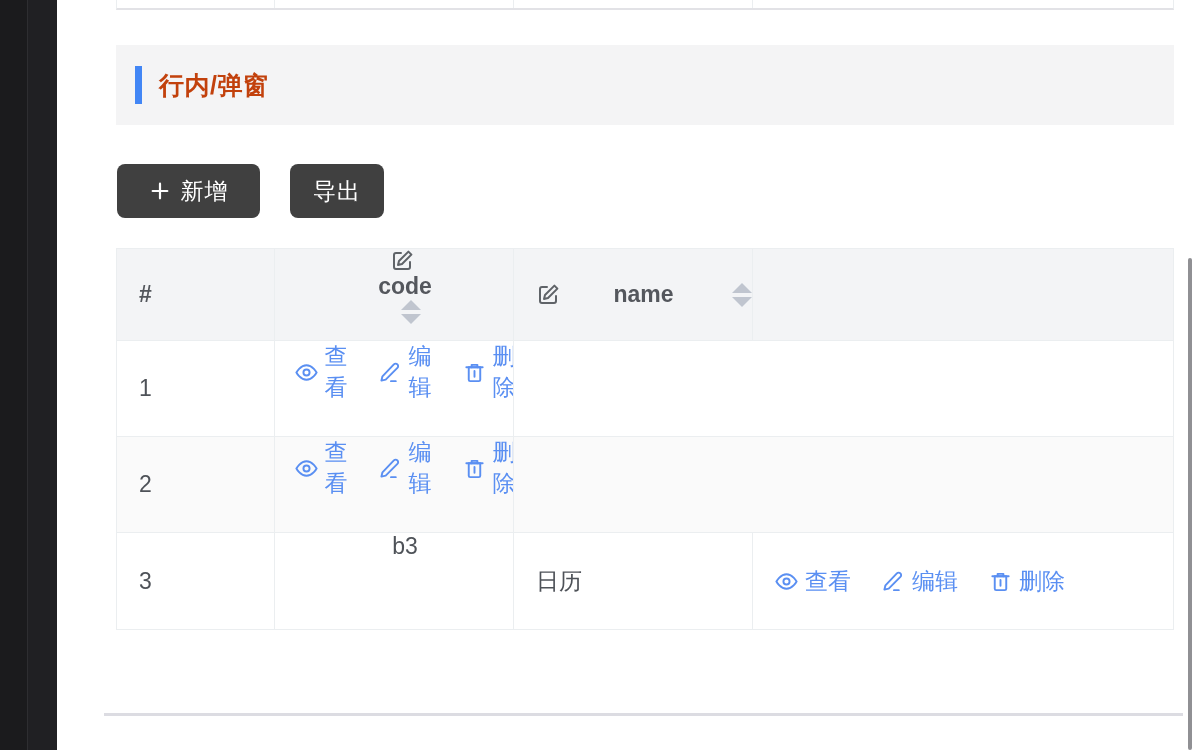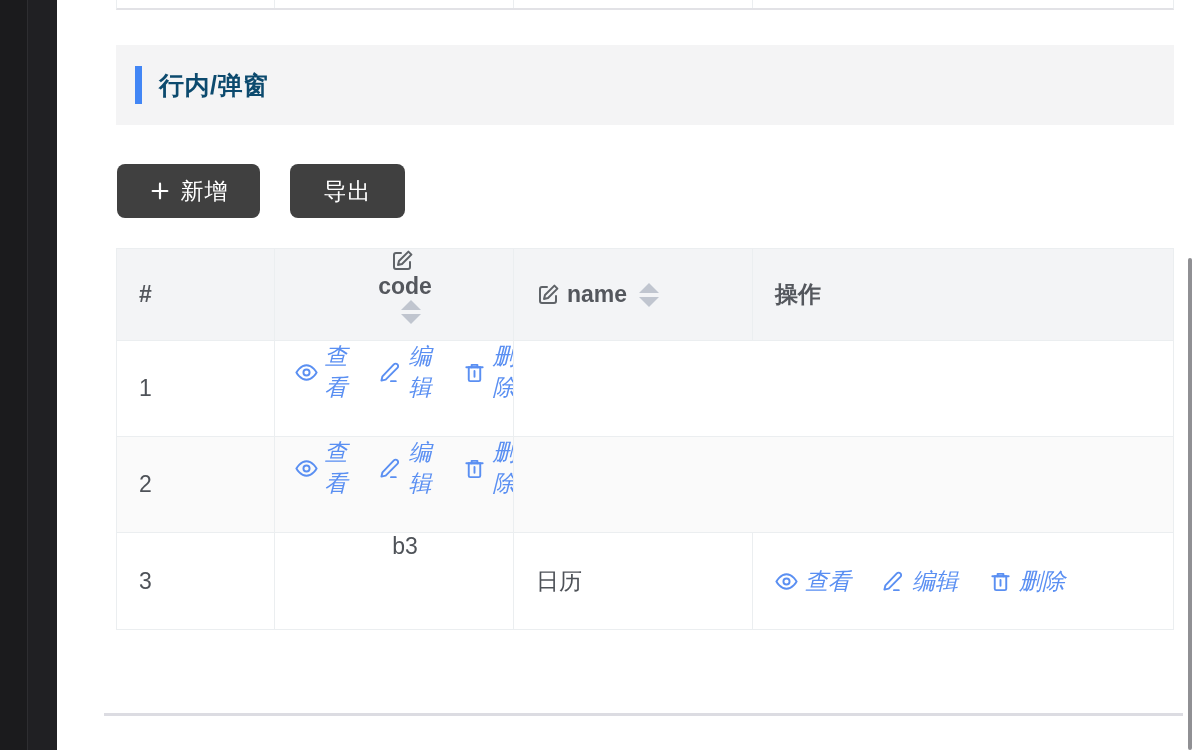--- a/index.html
+++ b/index.html
@@ -24,60 +24,60 @@
   .partial-table .pc:nth-child(2){width:239px;}
   .partial-table .pc:nth-child(3){width:239px;}
   .partial-table .pc:nth-child(4){flex:1;border-right:none;}
 
   
   .section-band{
     position:absolute;left:116px;top:45px;width:1058px;height:80px;
     background:#f4f4f5;display:flex;align-items:center;box-sizing:border-box;padding-left:19px;
   }
   .section-band .accent{width:7px;height:38px;background:#4286f5;flex:0 0 auto;}
-  .section-band .title{margin-left:17px;font-size:25px;font-weight:700;color:#0c4a6e;letter-spacing:.5px;}
+  .section-band .title{margin-left:17px;font-size:25px;font-weight:700;color:#c2410c;letter-spacing:.5px;}
 
   
   .toolbar{position:absolute;left:117px;top:164px;display:flex;gap:30px;}
   .btn{
     height:54px;border:none;border-radius:8px;background:#404040;color:#fff;
     font-size:23px;font-weight:500;display:flex;align-items:center;justify-content:center;
     font-family:inherit;cursor:pointer;padding:0 30px;letter-spacing:1px;
   }
   .btn.add{width:143px;padding:0;gap:10px;}
-  .btn.export{width:115px;padding:4px;}
+  .btn.export{width:94px;padding:4px;}
   .plus-icon{width:22px;height:22px;display:inline-block;}
 
   
   .data-table{
     position:absolute;left:116px;top:248px;width:1058px;
     box-sizing:border-box;border:1px solid #ebeef0;background:#fff;
     font-size:23px;color:#4e5258;
   }
   .tr{display:flex;width:100%;box-sizing:border-box;}
   .tr .td,.tr .th{
     box-sizing:border-box;display:flex;align-items:center;padding-left:22px;
     border-right:1px solid #ebeef0;overflow:hidden;
   }
   .tr .td:nth-child(1),.tr .th:nth-child(1){width:158px;}
   .tr .td:nth-child(2),.tr .th:nth-child(2){width:239px;flex-direction:column;}
-  .tr .td:nth-child(3),.tr .th:nth-child(3){width:239px;}
+  .tr .td:nth-child(3),.tr .th:nth-child(3){width:239px;justify-content:space-between;}
   .tr .td:nth-child(4),.tr .th:nth-child(4){flex:1;border-right:none;}
   .tr.header{height:92px;background:#f3f4f6;font-weight:700;color:#54575d;border-bottom:1px solid #ebeef0;}
   .tr.row{height:96px;border-bottom:1px solid #ebeef0;}
   .tr.row:last-child{border-bottom:none;}
   .tr.row.striped{background:#fafafa;}
 
   .th .hicon{width:24px;height:24px;margin-right:7px;color:#5f6368;flex:0 0 auto;}
   .caret{display:inline-flex;flex-direction:column;margin-left:12px;gap:4px;}
   .caret .up{width:0;height:0;border-left:10px solid transparent;border-right:10px solid transparent;border-bottom:10px solid #c0c5cf;}
   .caret .dn{width:0;height:0;border-left:10px solid transparent;border-right:10px solid transparent;border-top:10px solid #c0c5cf;}
 
   
-  .actions{display:flex;gap:31px;align-items:center;font-style:italic;}
+  .actions{display:flex;gap:31px;align-items:center;}
   .link{display:flex;align-items:center;gap:7px;color:#5a8ff2;font-weight:500;cursor:pointer;font-size:23px;}
   .link .aicon{width:23px;height:23px;flex:0 0 auto;}
 
   
   .divider{position:absolute;left:104px;top:713px;width:1079px;height:3px;background:#dcdce2;}
 
   
   .scroll-thumb{position:absolute;left:1188px;top:258px;width:4px;height:492px;background:#909094;border-radius:2px;}
 
   svg{display:block;}
@@ -139,23 +139,20 @@
             <path d="M11 4H6a2 2 0 0 0-2 2v12a2 2 0 0 0 2 2h12a2 2 0 0 0 2-2v-5"></path>
             <path d="M18.4 2.6l3 3L12 15l-4 1 1-4z"></path>
           </svg>
       </span>
       <span>name</span>
       <span class="caret">
           <span class="up"></span>
           <span class="dn"></span>
         </span>
     </div>
-    <div class="th">
-      <span>操作</span>
-    </div>
   </div>
 
   <div class="tr row">
     <div class="td">
         <span>1</span>
       </div>
     <div class="td">
       <div class="actions">
         <span class="link">
           <span class="aicon">

